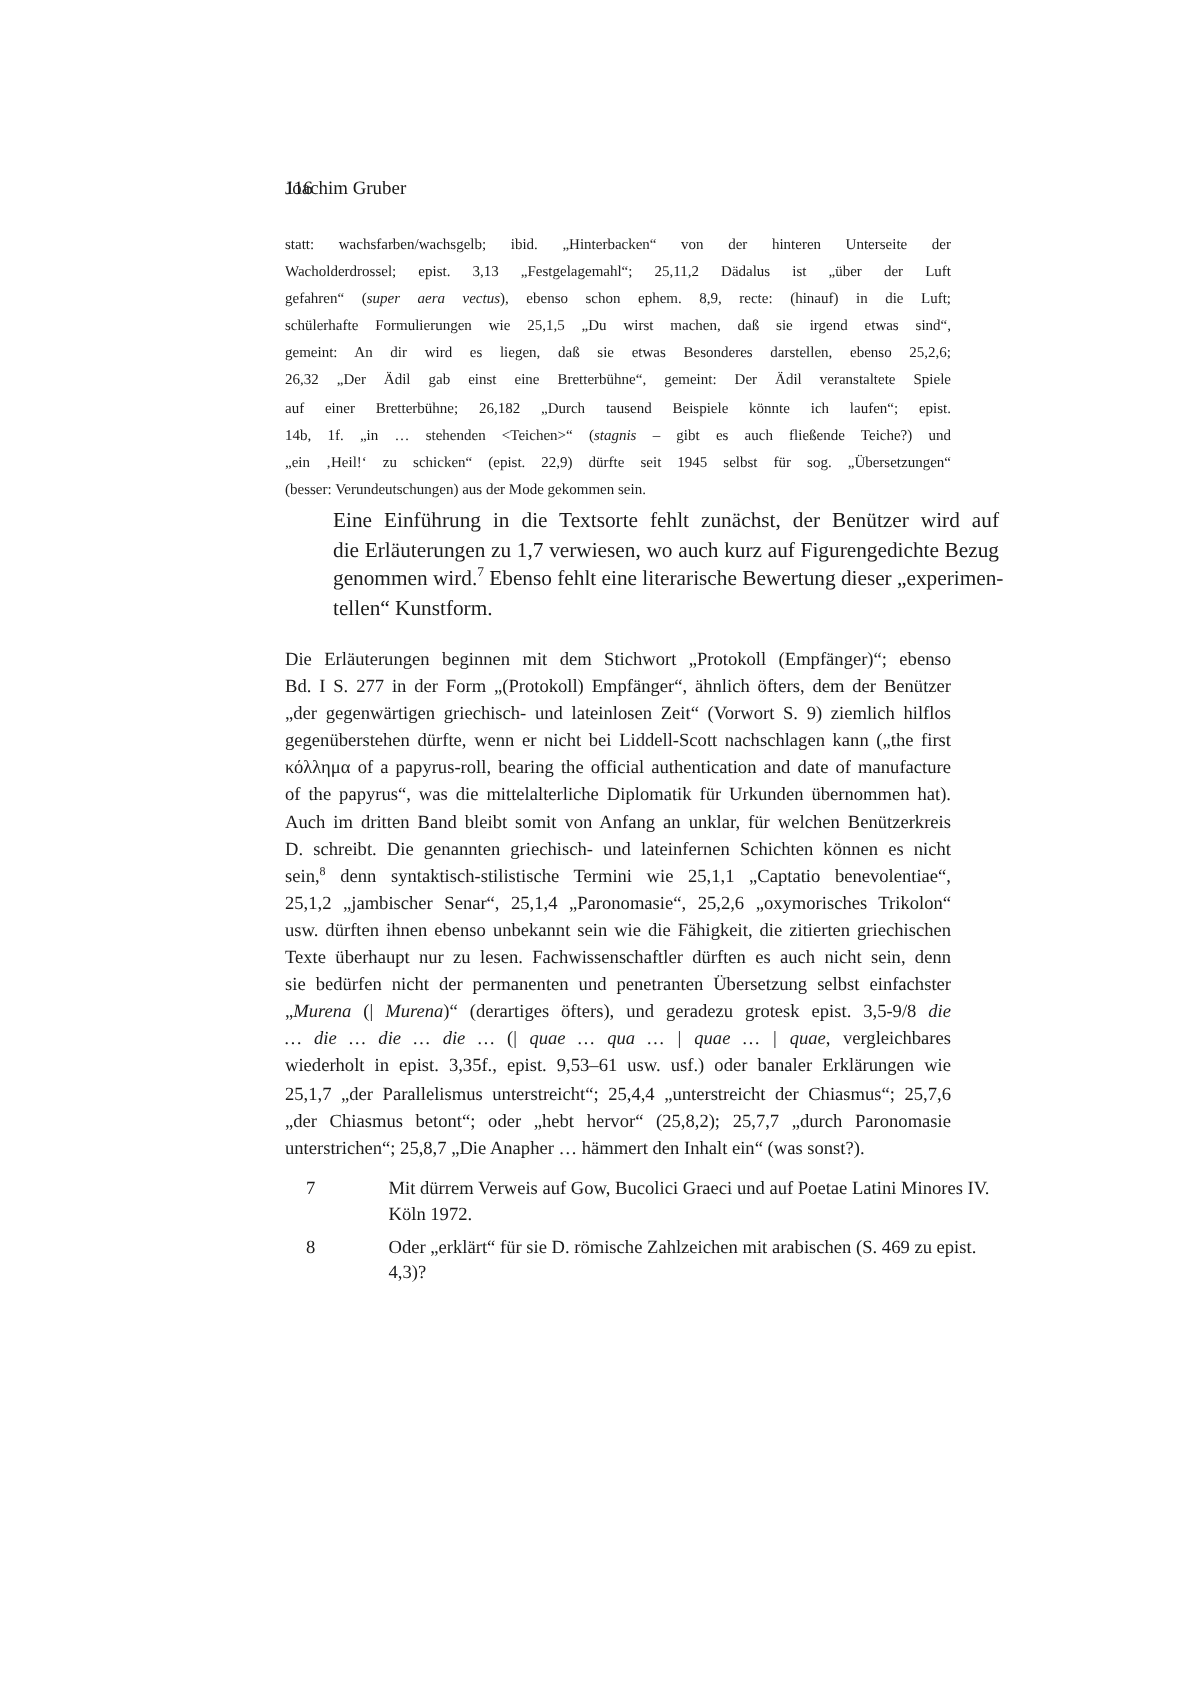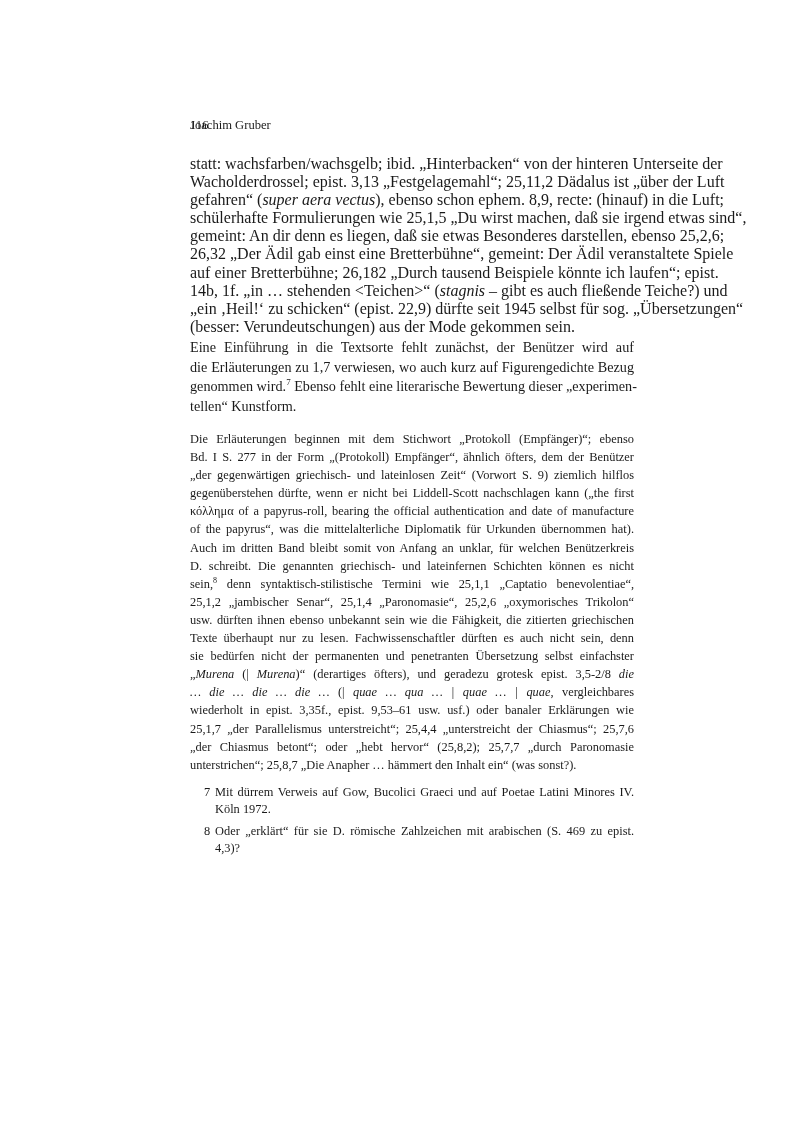--- a/index.html
+++ b/index.html
@@ -2,49 +2,49 @@
 <html><head>
 <meta charset="utf-8">
 <style>
   html, body { margin: 0; padding: 0; background: #ffffff; }
   body { width: 800px; height: 1131px; position: relative; overflow: hidden;
          font-family: "Liberation Serif", "DejaVu Serif", serif; color: #1a1a1a; }
   .header { position: absolute; top: 118px; left: 190px; width: 444px; height: 16px; font-size: 12.6px; }
   .page-number { position: absolute; left: 0; top: 0; }
   .running-head { position: absolute; left: 0; right: 0; }
   .block { position: absolute; left: 190px; width: 444px; text-align: justify; }
-  .p1 { top: 155px; font-size: 16px; line-height: 18.1px; }
-  .p2 { top: 338px; font-size: 14.2px; line-height: 19.6px; }
+  .p1 { top: 155px; font-size: 10px; line-height: 18.1px; }
+  .p2 { top: 338px; font-size: 14.2px; line-height: 19.6px; margin-left: 32px; }
   .p3 { top: 430px; font-size: 12.4px; line-height: 18.1px; }
   .line { display: block; text-align: justify; text-align-last: justify; white-space: nowrap; height: inherit; }
   .line.last { text-align-last: left; }
   .p1 .line, .p3 .line { height: 18.1px; }
   .p2 .line { height: 19.6px; }
   sup { font-size: 8px; vertical-align: 5px; line-height: 0; }
   .p2 sup { font-size: 9px; vertical-align: 6px; }
   i { font-style: italic; }
   .footnotes { position: absolute; top: 784px; left: 190px; width: 444px; font-size: 12.4px; line-height: 17.3px; }
   .fn { position: relative; padding-left: 25px; margin-bottom: 4px; }
   .fn-num { position: absolute; left: 14px; top: 0; }
-  .fn .line { height: 17.3px; }
+  .fn .line { height: 17.3px; margin-left: 44px; }
 </style>
 </head>
 <body>
 
 <div class="header">
   <span class="page-number">116</span>
   <span class="running-head">Joachim Gruber</span>
 </div>
 
 <div class="block p1" id="p1">
     <span class="line">statt: wachsfarben/wachsgelb; ibid. „Hinterbacken“ von der hinteren Unterseite der</span>
     <span class="line">Wacholderdrossel; epist. 3,13 „Festgelagemahl“; 25,11,2 Dädalus ist „über der Luft</span>
     <span class="line"><span>gefahren“ (</span><i>super aera vectus</i><span>), ebenso schon ephem. 8,9, recte: (hinauf) in die Luft;</span></span>
     <span class="line">schülerhafte Formulierungen wie 25,1,5 „Du wirst machen, daß sie irgend etwas sind“,</span>
-    <span class="line">gemeint: An dir denn es liegen, daß sie etwas Besonderes darstellen, ebenso 25,2,6;</span>
+    <span class="line">gemeint: An dir wird es liegen, daß sie etwas Besonderes darstellen, ebenso 25,2,6;</span>
     <span class="line">26,32 „Der Ädil gab einst eine Bretterbühne“, gemeint: Der Ädil veranstaltete Spiele</span>
     <span class="line">auf einer Bretterbühne; 26,182 „Durch tausend Beispiele könnte ich laufen“; epist.</span>
     <span class="line"><span>14b, 1f. „in … stehenden &lt;Teichen&gt;“ (</span><i>stagnis</i><span> – gibt es auch fließende Teiche?) und</span></span>
     <span class="line">„ein ‚Heil!‘ zu schicken“ (epist. 22,9) dürfte seit 1945 selbst für sog. „Übersetzungen“</span>
     <span class="line last">(besser: Verundeutschungen) aus der Mode gekommen sein.</span>
   </div>
 <div class="block p2" id="p2">
     <span class="line">Eine Einführung in die Textsorte fehlt zunächst, der Benützer wird auf</span>
     <span class="line">die Erläuterungen zu 1,7 verwiesen, wo auch kurz auf Figurengedichte Bezug</span>
     <span class="line"><span>genommen wird.</span><sup>7</sup><span> Ebenso fehlt eine literarische Bewertung dieser „experimen-</span></span>
@@ -57,21 +57,21 @@
     <span class="line">gegenüberstehen dürfte, wenn er nicht bei Liddell-Scott nachschlagen kann („the first</span>
     <span class="line">κόλλημα of a papyrus-roll, bearing the official authentication and date of manufacture</span>
     <span class="line">of the papyrus“, was die mittelalterliche Diplomatik für Urkunden übernommen hat).</span>
     <span class="line">Auch im dritten Band bleibt somit von Anfang an unklar, für welchen Benützerkreis</span>
     <span class="line">D. schreibt. Die genannten griechisch- und lateinfernen Schichten können es nicht</span>
     <span class="line"><span>sein,</span><sup>8</sup><span> denn syntaktisch-stilistische Termini wie 25,1,1 „Captatio benevolentiae“,</span></span>
     <span class="line">25,1,2 „jambischer Senar“, 25,1,4 „Paronomasie“, 25,2,6 „oxymorisches Trikolon“</span>
     <span class="line">usw. dürften ihnen ebenso unbekannt sein wie die Fähigkeit, die zitierten griechischen</span>
     <span class="line">Texte überhaupt nur zu lesen. Fachwissenschaftler dürften es auch nicht sein, denn</span>
     <span class="line">sie bedürfen nicht der permanenten und penetranten Übersetzung selbst einfachster</span>
-    <span class="line"><span>„</span><i>Murena</i><span> (| </span><i>Murena</i><span>)“ (derartiges öfters), und geradezu grotesk epist. 3,5-2/8 </span><i>die</i></span>
+    <span class="line"><span>„</span><i>Murena</i><span> (| </span><i>Murena</i><span>)“ (derartiges öfters), und geradezu grotesk epist. 3,5-9/8 </span><i>die</i></span>
     <span class="line"><span></span><i>… die … die … die …</i><span> (| </span><i>quae … qua … | quae … | quae</i><span>, vergleichbares</span></span>
     <span class="line">wiederholt in epist. 3,35f., epist. 9,53–61 usw. usf.) oder banaler Erklärungen wie</span>
     <span class="line">25,1,7 „der Parallelismus unterstreicht“; 25,4,4 „unterstreicht der Chiasmus“; 25,7,6</span>
     <span class="line">„der Chiasmus betont“; oder „hebt hervor“ (25,8,2); 25,7,7 „durch Paronomasie</span>
     <span class="line last">unterstrichen“; 25,8,7 „Die Anapher … hämmert den Inhalt ein“ (was sonst?).</span>
   </div>
 
 <div class="footnotes" id="fns">
     <div class="fn">
       <span class="fn-num">7</span>

